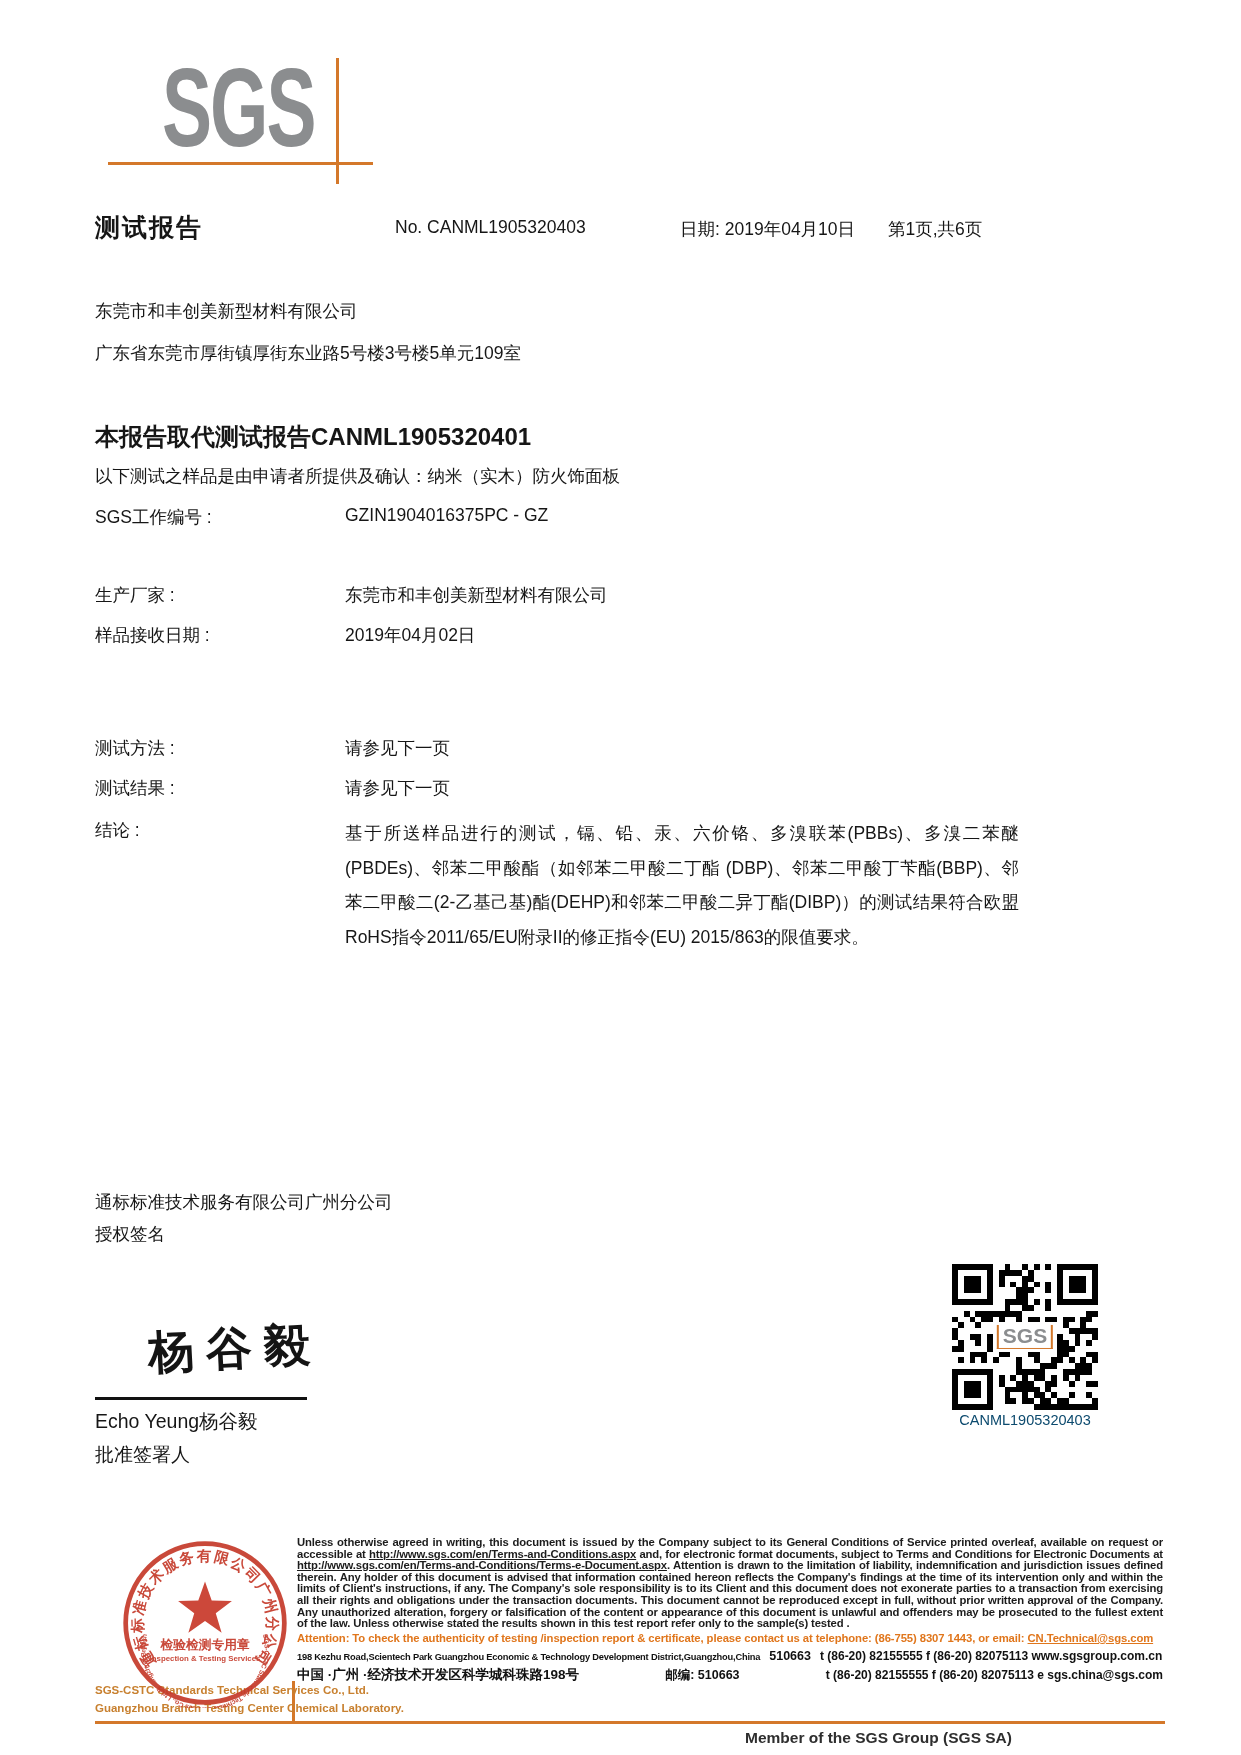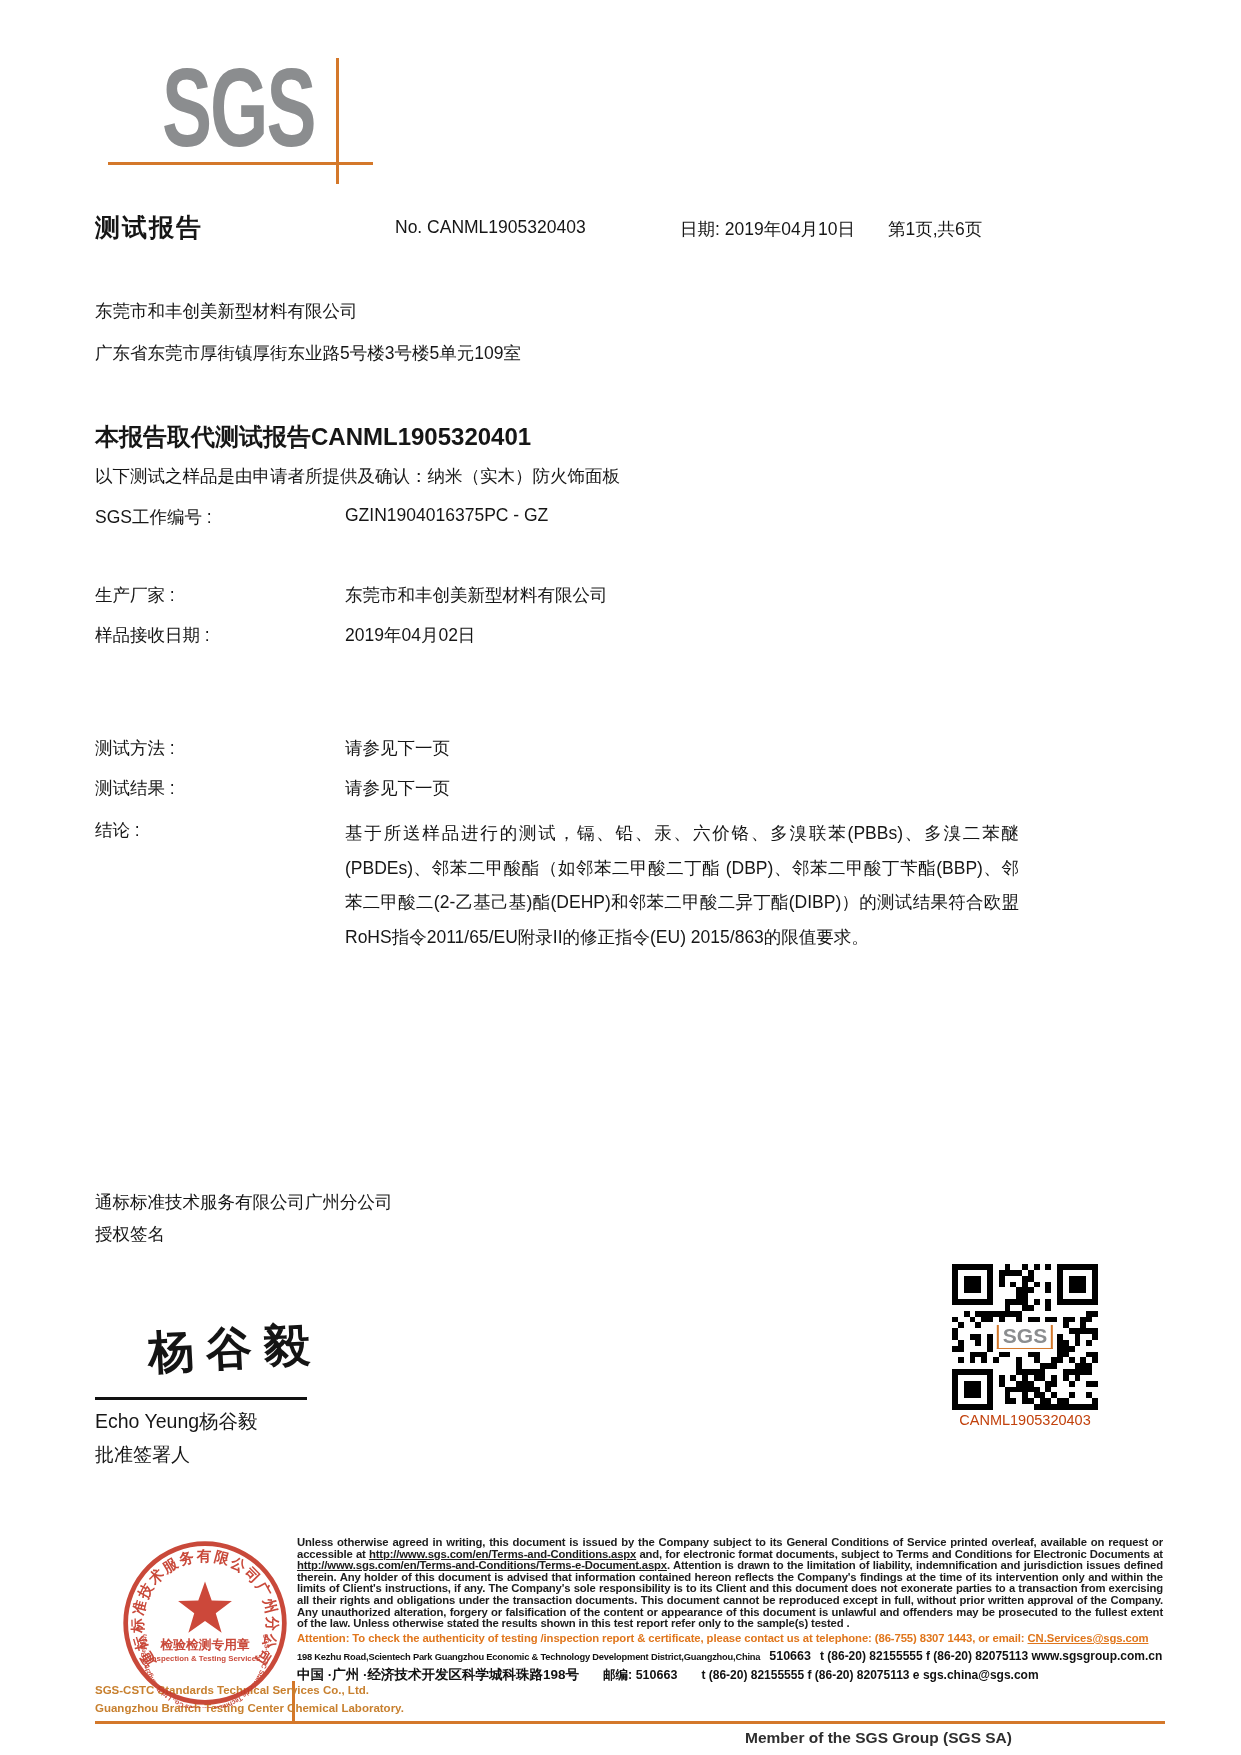--- a/index.html
+++ b/index.html
@@ -43,21 +43,21 @@
   
   .qr-wrap{position:absolute;left:952px;top:1264px;width:146px;height:146px;}
   .qr-grid{position:absolute;inset:0;display:grid;
            grid-template-columns:repeat(25,1fr);grid-template-rows:repeat(25,1fr);}
   .qr-grid b{background:#000;display:block;}
   .qr-label{position:absolute;left:50%;top:50%;transform:translate(-50%,-50%);
             background:#fff;padding:0 4px 1px 4px;color:#8b8d8f;font-weight:bold;font-size:21px;
             border-left:2px solid #d4782a;border-right:2px solid #d4782a;
             border-bottom:1px solid #d4782a;line-height:1.05;}
   .qr-caption{position:absolute;left:948px;top:1412px;width:154px;text-align:center;
-              font-size:14.5px;color:#c2410c;}
+              font-size:14.5px;color:#0c4a6e;}
 
   
   .stamp{position:absolute;left:120px;top:1538px;width:170px;height:170px;opacity:0.92;z-index:3;}
 
   .org-line1{position:absolute;left:95px;top:1684px;font-size:11.5px;font-weight:600;
              color:#c8802f;z-index:1;white-space:nowrap;}
   .org-line2{position:absolute;left:95px;top:1702px;font-size:11.5px;font-weight:600;
              color:#c8802f;z-index:1;white-space:nowrap;}
 
   
@@ -67,21 +67,21 @@
   .disclaimer .lnk{text-decoration:underline;}
   .attention{margin-top:2px;font-size:11.3px;line-height:12.2px;font-weight:700;
              color:#e0761c;letter-spacing:-0.1px;}
   .attention .lnk{text-decoration:underline;}
   .addr-block{margin-top:5px;}
   .addr-row1{display:flex;align-items:baseline;gap:9px;white-space:nowrap;font-weight:600;color:#111;}
   .addr-row1 .small{font-size:9.3px;letter-spacing:-0.2px;}
   .addr-row1 .zip{font-size:12.5px;font-weight:700;}
   .addr-row1 .contact{font-size:12px;font-weight:700;}
   .addr-row2{display:flex;align-items:baseline;gap:24px;white-space:nowrap;margin-top:3px;
-             font-weight:700;color:#111;}
+             font-weight:700;color:#111;justify-content:space-between;}
   .addr-row2 .cn{font-size:13.5px;}
   .addr-row2 .zip{font-size:12.5px;}
   .addr-row2 .contact{font-size:12px;}
   .foot-vbar{position:absolute;left:292px;top:1681px;width:3px;height:42px;background:#d4782a;}
   .foot-rule{position:absolute;left:95px;top:1721px;width:1070px;height:3px;background:#d4782a;}
   .member{position:absolute;left:745px;top:1729px;font-size:15.5px;font-weight:600;color:#2e2e2e;}
 </style>
 </head>
 <body>
 
@@ -432,21 +432,21 @@
     <text font-size="7.2" fill="#c53a2a" font-weight="bold" letter-spacing="-0.2">
       <textPath href="#arcBot" startOffset="50%" text-anchor="middle">SGS-CSTC Standards Technical Services Co., Ltd Guangzhou Branch</textPath>
     </text>
     <polygon fill="#c8392a" points="90,46 97.1,66.3 118.5,66.7 101.4,79.7 107.6,100.3 90,88 72.4,100.3 78.6,79.7 61.5,66.7 82.9,66.3"></polygon>
     <text x="90" y="117" text-anchor="middle" font-size="13.5" font-weight="bold" fill="#c53a2a">检验检测专用章</text>
     <text x="90" y="130" text-anchor="middle" font-size="8.3" font-weight="bold" fill="#c53a2a">Inspection &amp; Testing Services</text>
   </svg>
 
   <div class="foot-col">
     <div class="disclaimer"><span>Unless otherwise agreed in writing, this document is issued by the Company subject to its General Conditions of Service printed overleaf, available on request or accessible at </span><span class="lnk">http://www.sgs.com/en/Terms-and-Conditions.aspx</span><span> and, for electronic format documents, subject to Terms and Conditions for Electronic Documents at </span><span class="lnk">http://www.sgs.com/en/Terms-and-Conditions/Terms-e-Document.aspx</span><span>. Attention is drawn to the limitation of liability, indemnification and jurisdiction issues defined therein. Any holder of this document is advised that information contained hereon reflects the Company's findings at the time of its intervention only and within the limits of Client's instructions, if any. The Company's sole responsibility is to its Client and this document does not exonerate parties to a transaction from exercising all their rights and obligations under the transaction documents. This document cannot be reproduced except in full, without prior written approval of the Company. Any unauthorized alteration, forgery or falsification of the content or appearance of this document is unlawful and offenders may be prosecuted to the fullest extent of the law. Unless otherwise stated the results shown in this test report refer only to the sample(s) tested .</span></div>
-    <div class="attention"><span>Attention: To check the authenticity of testing /inspection report &amp; certificate, please contact us at telephone: (86-755) 8307 1443, or email: </span><span class="lnk">CN.Services@sgs.com</span></div>
+    <div class="attention"><span>Attention: To check the authenticity of testing /inspection report &amp; certificate, please contact us at telephone: (86-755) 8307 1443, or email: </span><span class="lnk">CN.Technical@sgs.com</span></div>
     <div class="addr-block">
       <div class="addr-row1">
         <span class="small">198 Kezhu Road,Scientech Park Guangzhou Economic &amp; Technology Development District,Guangzhou,China</span>
         <span class="zip">510663</span>
         <span class="contact">t (86-20) 82155555    f (86-20) 82075113    www.sgsgroup.com.cn</span>
       </div>
       <div class="addr-row2">
         <span class="cn">中国 ·广州 ·经济技术开发区科学城科珠路198号</span>
         <span class="zip">邮编: 510663</span>
         <span class="contact">t (86-20) 82155555    f (86-20) 82075113    e  sgs.china@sgs.com</span>

